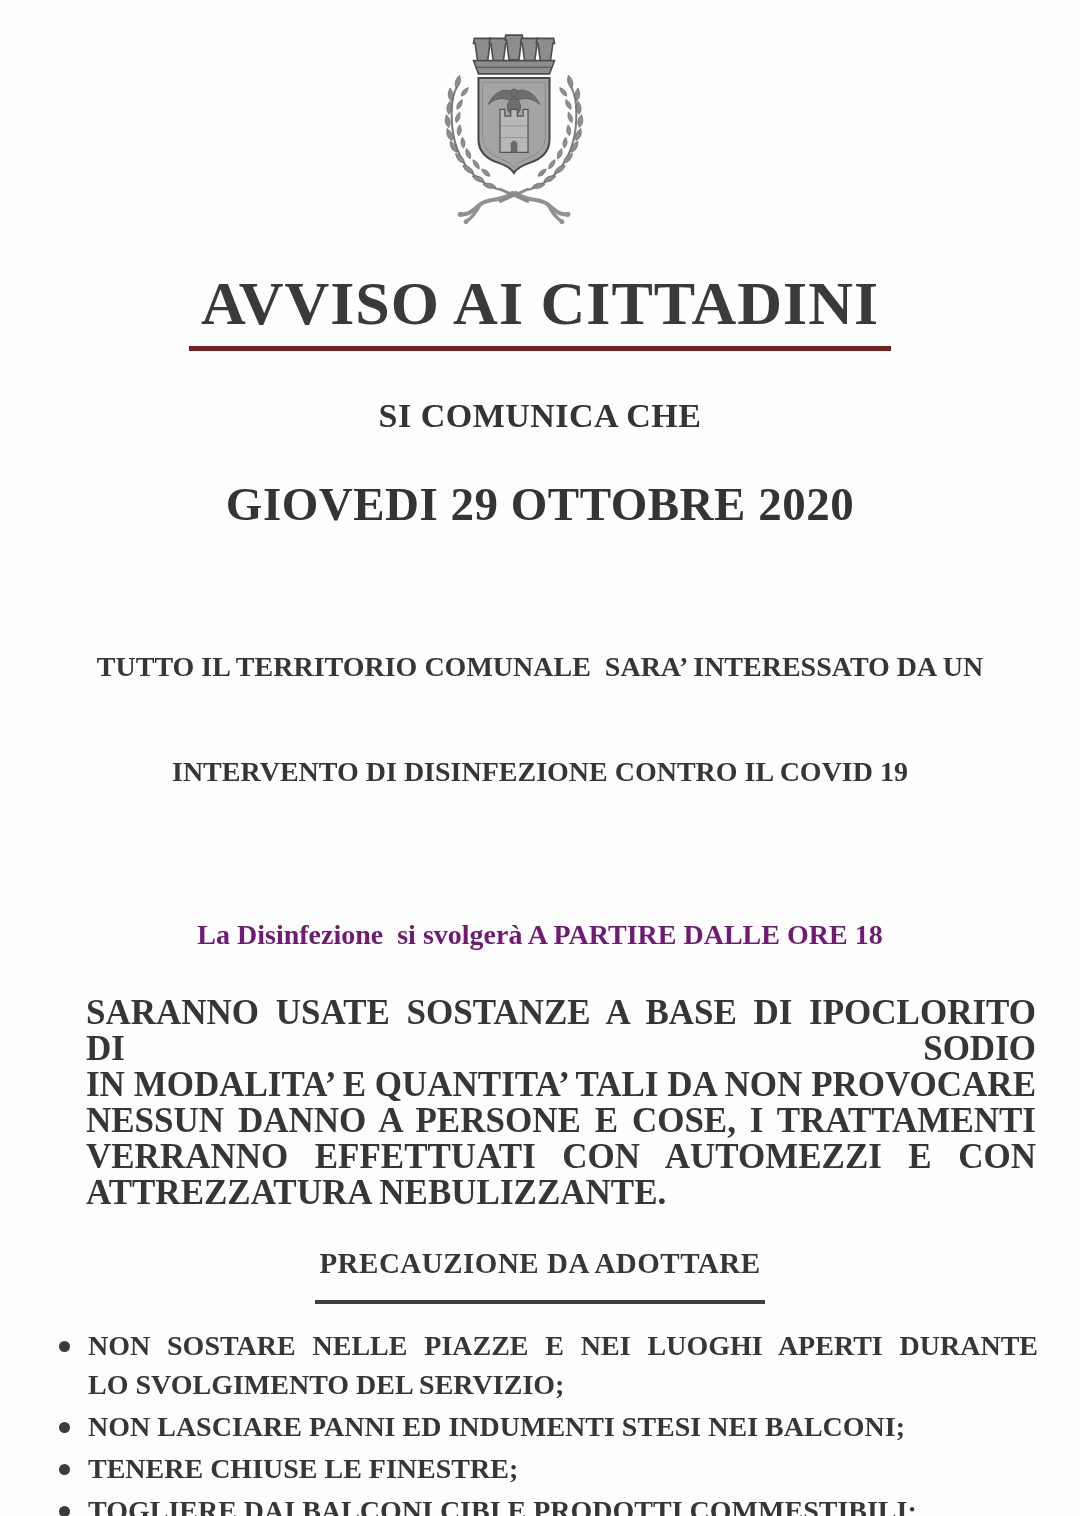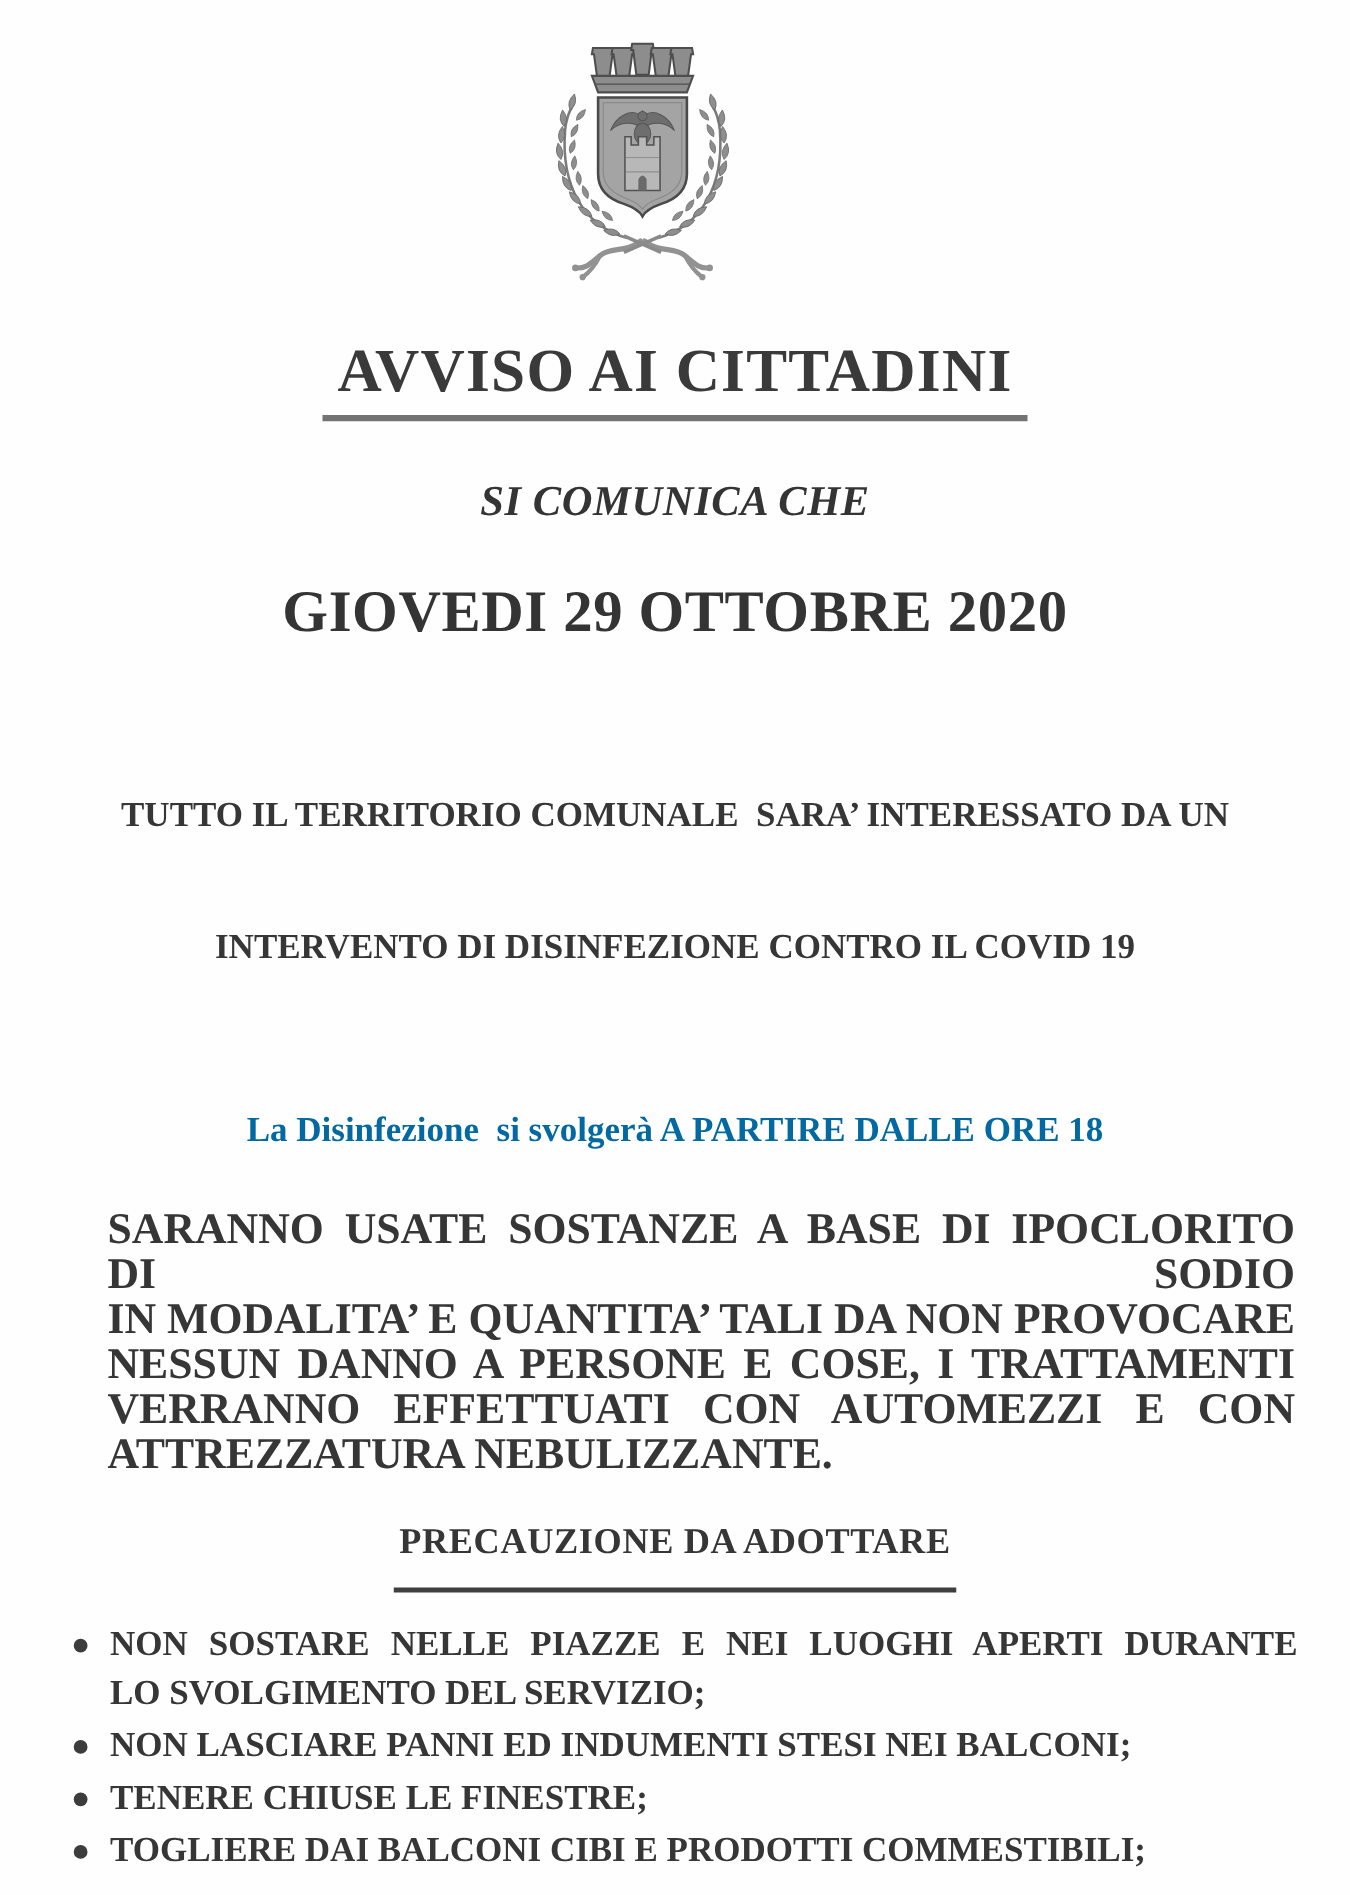--- a/index.html
+++ b/index.html
@@ -21,49 +21,48 @@
     width:190px;
     margin:14px auto 0;
     transform:translateX(-26px);
   }
   .emblem svg { display:block; width:190px; height:228px; }
 
   
   .title-wrap { text-align:center; margin-top:26px; }
   .title {
     display:inline-block;
-    font-size:49px; font-weight:bold;
+    font-size:62px; font-weight:bold;
     letter-spacing:1px;
     color:#3a3a3a;
-    border-bottom:5px solid #737373;
+    border-bottom:5px solid #7f1d1d;
     padding:0 12px 7px;
     white-space:pre-wrap;
   }
   .subtitle {
     text-align:center; margin-top:46px;
     font-size:34px; font-weight:bold;
     letter-spacing:0.5px; color:#343434;
     white-space:pre-wrap;
-    font-style:italic;
   }
   .date-heading {
     text-align:center; margin-top:42px;
     font-size:47px; font-weight:bold;
     letter-spacing:0.5px; color:#343434;
     white-space:pre-wrap;
   }
   .intro {
     text-align:center; margin-top:48px;
     font-size:28px; font-weight:bold;
     line-height:35px; color:#363636;
     white-space:pre-wrap;
   }
   .time-line {
-    text-align:center; margin-top:44px;
-    font-size:28px; font-weight:bold; color:#0369a1;
+    text-align:center; margin-top:60px;
+    font-size:28px; font-weight:bold; color:#701a75;
     white-space:pre-wrap;
   }
   .area-line {
     text-align:center; margin-top:34px;
     font-size:27px; font-weight:bold; color:#363636;
     white-space:pre-wrap;
   }
 
   
   .body-par {

